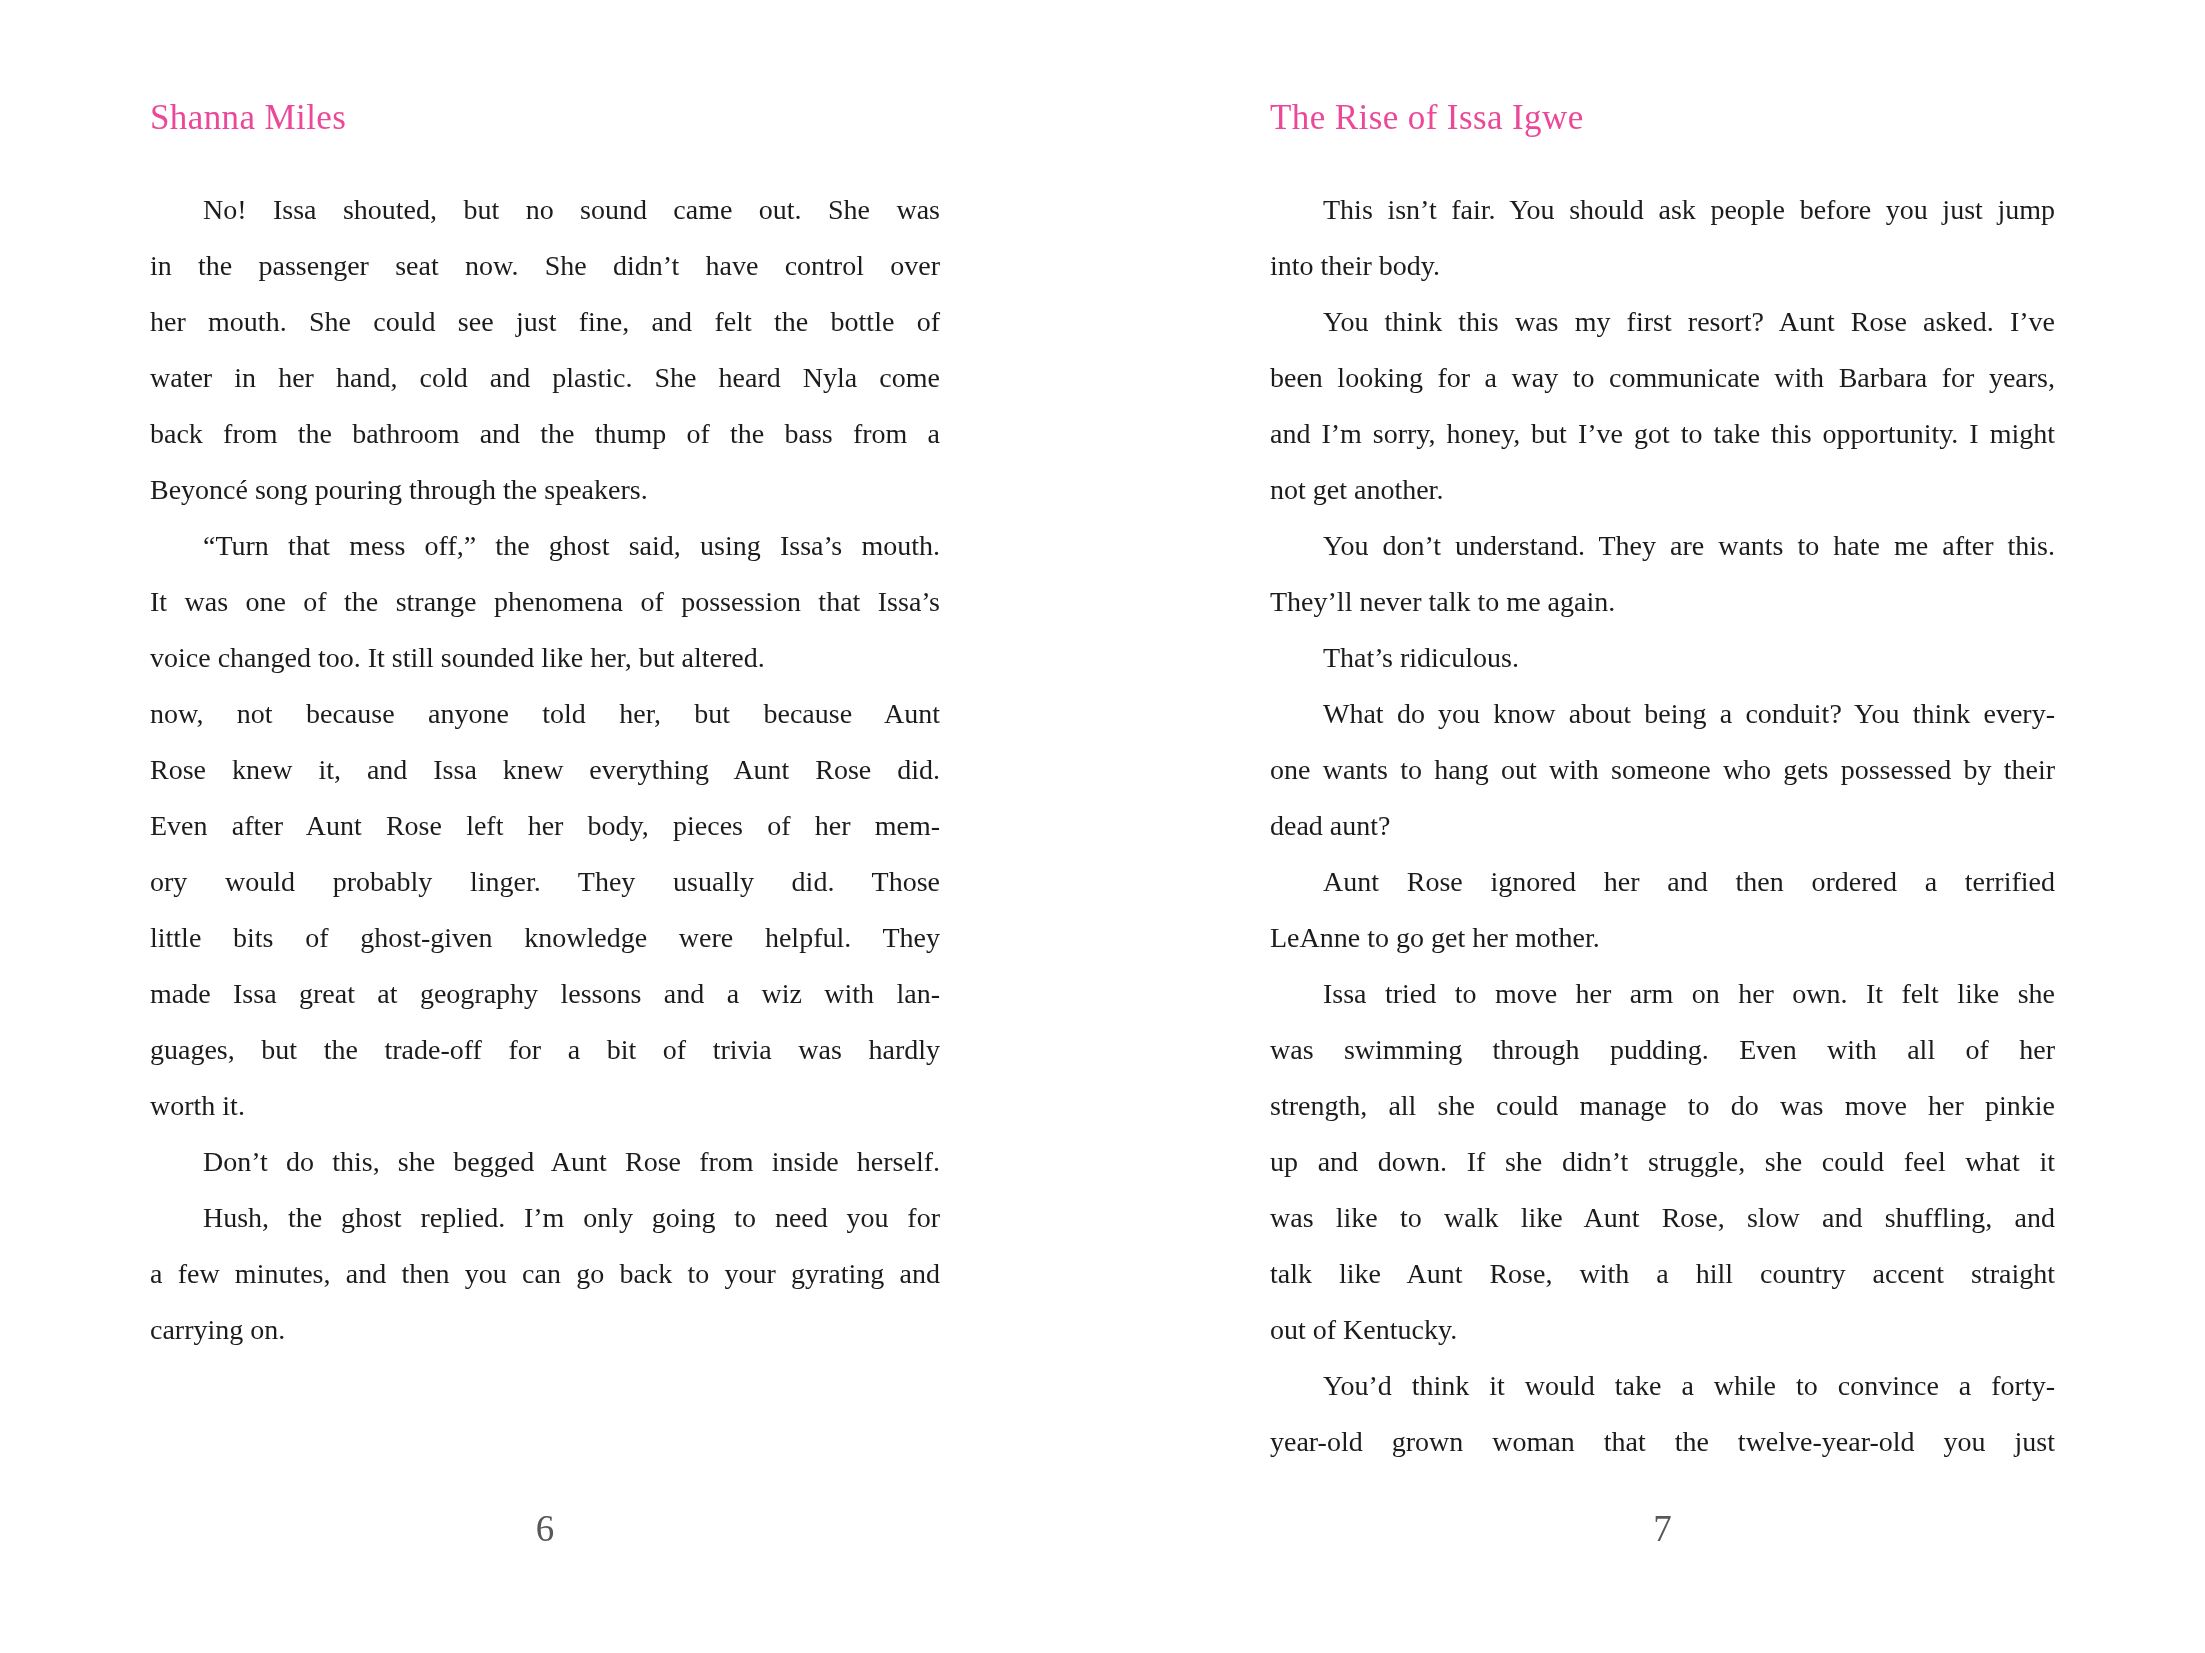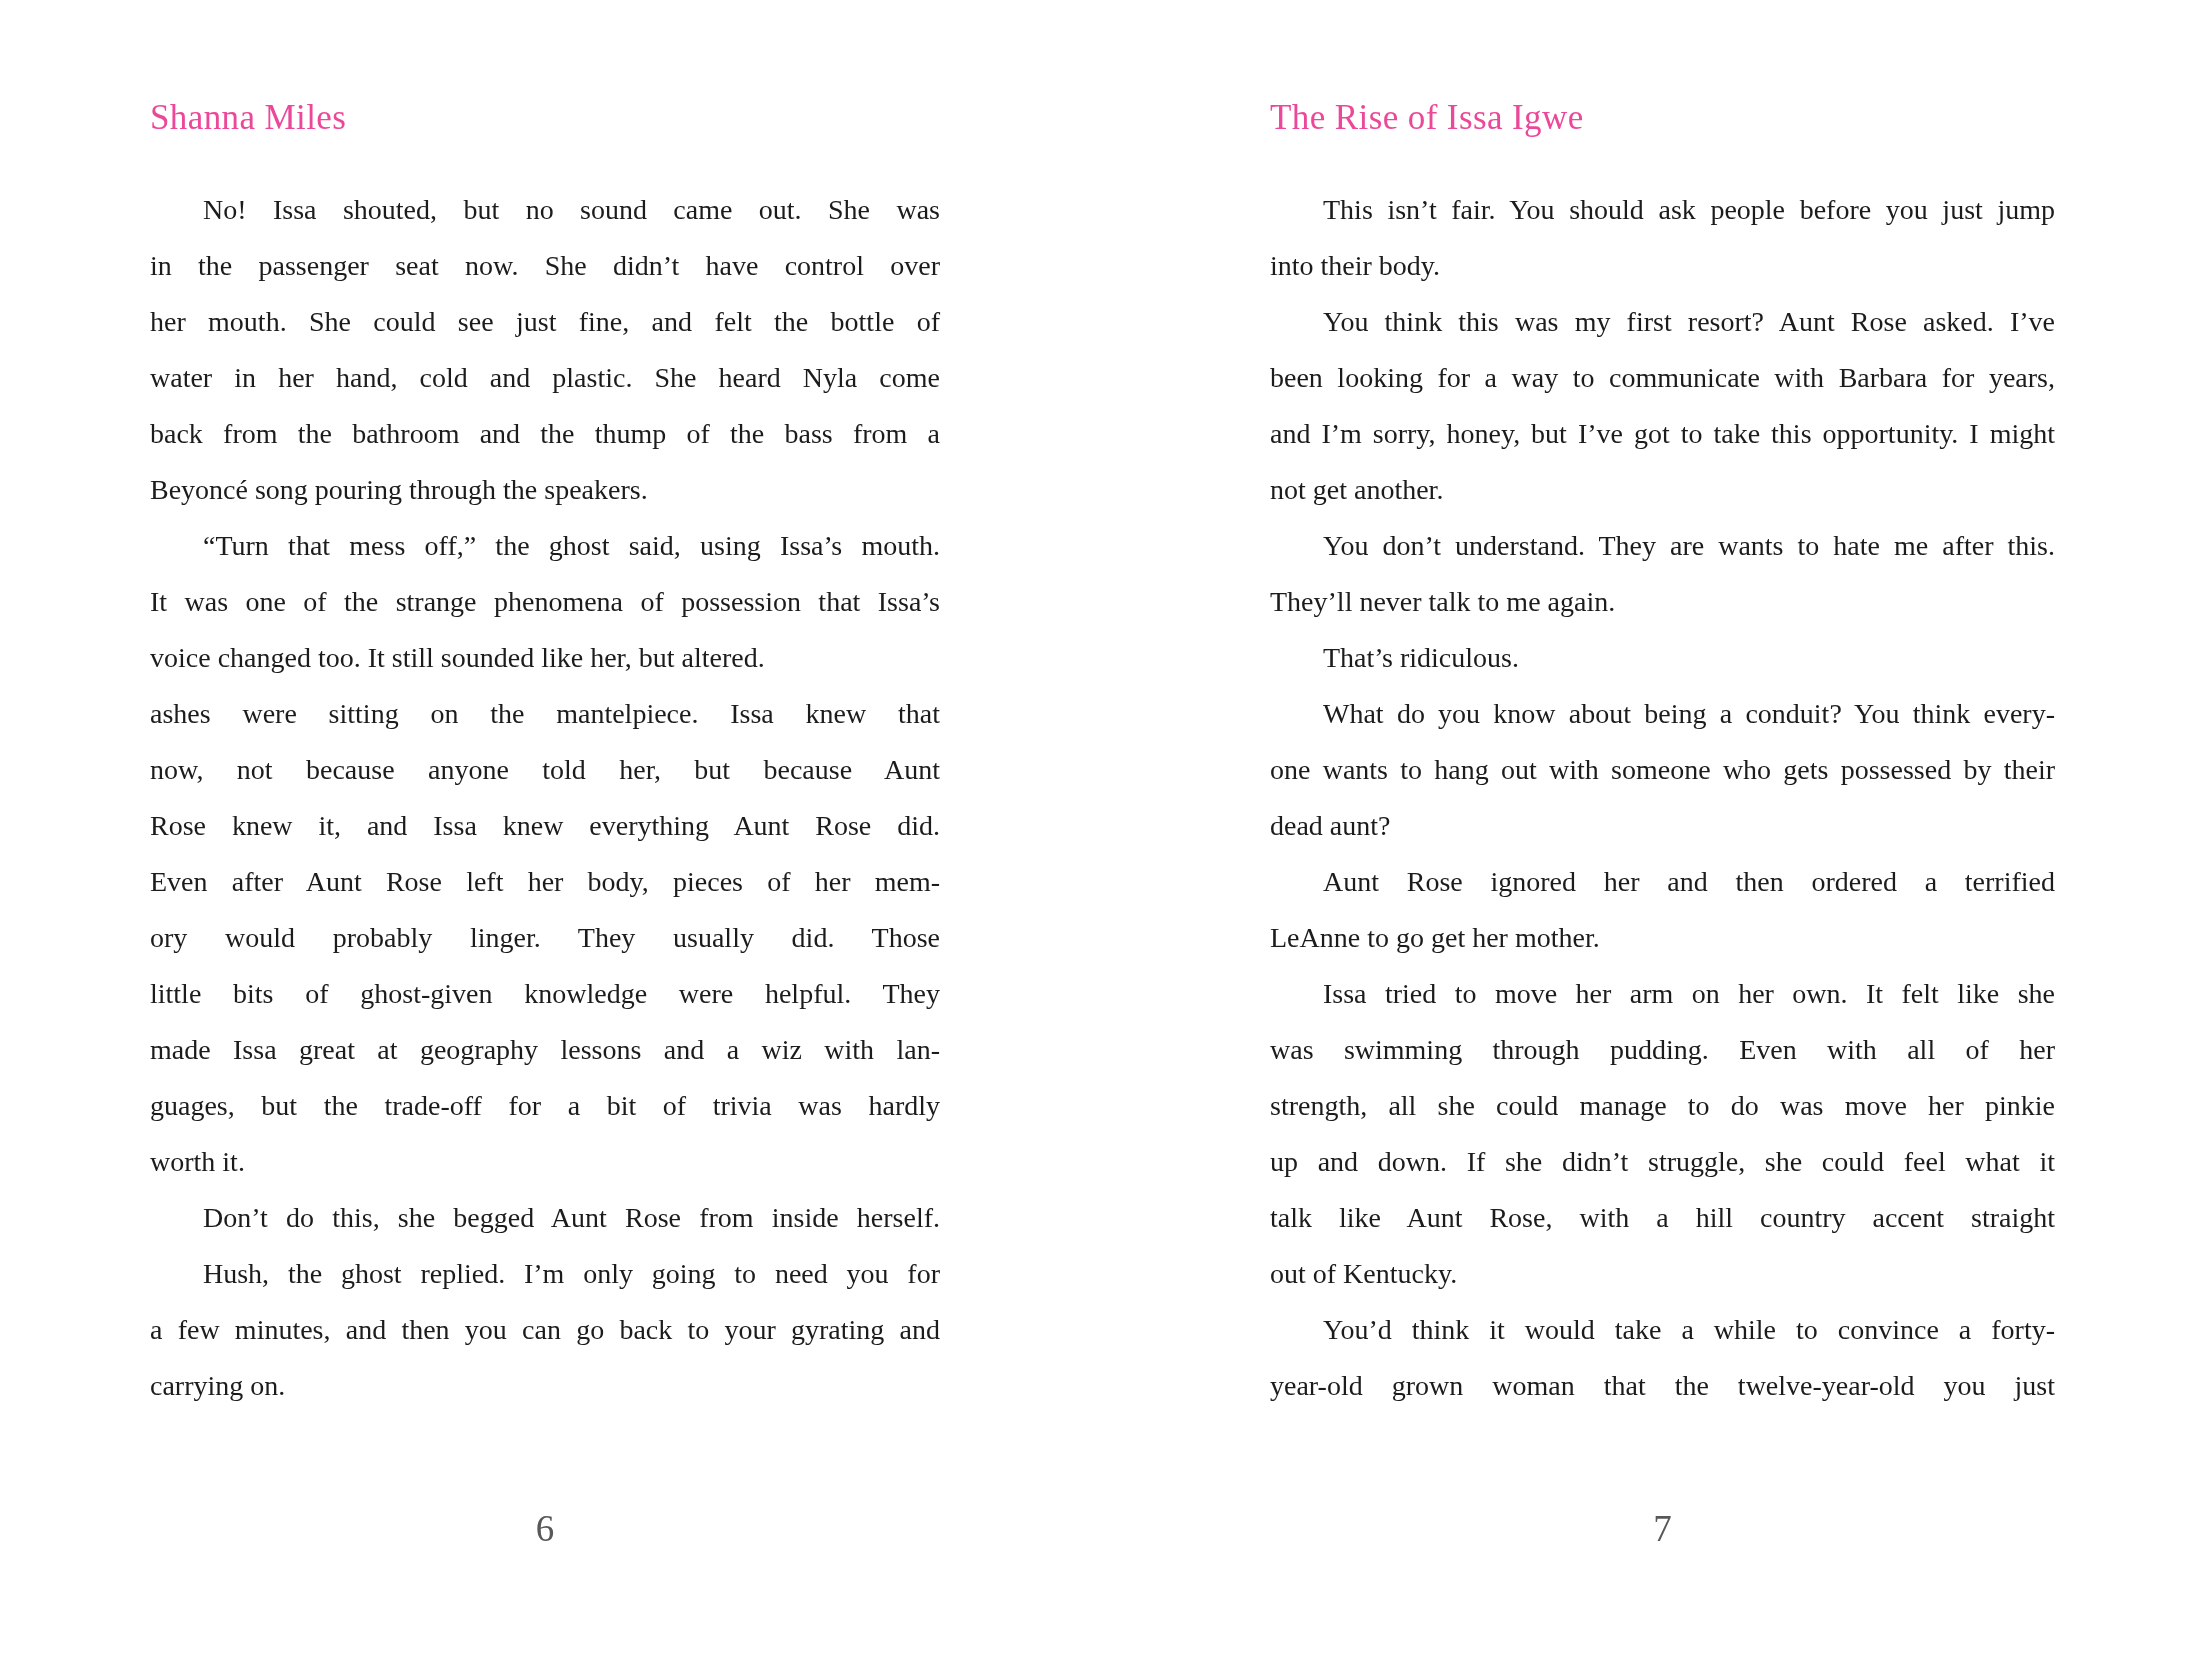--- a/index.html
+++ b/index.html
@@ -72,21 +72,20 @@
         <div class="line"><span class="rm">water in her hand, cold and plastic. She heard Nyla come</span></div>
         <div class="line"><span class="rm">back from the bathroom and the thump of the bass from a</span></div>
         <div class="line nj"><span class="rm">Beyoncé song pouring through the speakers.</span></div>
       </div>
       <div class="para">
         <div class="line indent"><span class="rm">“Turn that mess off,” the ghost said, using Issa’s mouth.</span></div>
         <div class="line"><span class="rm">It was one of the strange phenomena of possession that Issa’s</span></div>
         <div class="line nj"><span class="rm">voice changed too. It still sounded like her, but altered.</span></div>
       </div>
       <div class="para">
-        <div class="line"><span class="rm">ashes were sitting on the mantelpiece. Issa knew that</span></div>
         <div class="line"><span class="rm">now, not because anyone told her, but because Aunt</span></div>
         <div class="line"><span class="rm">Rose knew it, and Issa knew everything Aunt Rose did.</span></div>
         <div class="line"><span class="rm">Even after Aunt Rose left her body, pieces of her mem-</span></div>
         <div class="line"><span class="rm">ory would probably linger. They usually did. Those</span></div>
         <div class="line"><span class="rm">little bits of ghost-given knowledge were helpful. They</span></div>
         <div class="line"><span class="rm">made Issa great at geography lessons and a wiz with lan-</span></div>
         <div class="line"><span class="rm">guages, but the trade-off for a bit of trivia was hardly</span></div>
         <div class="line nj"><span class="rm">worth it.</span></div>
       </div>
       <div class="para">
@@ -128,20 +127,21 @@
       </div>
       <div class="para">
         <div class="line indent"><span class="rm">Aunt Rose ignored her and then ordered a terrified</span></div>
         <div class="line nj"><span class="rm">LeAnne to go get her mother.</span></div>
       </div>
       <div class="para">
         <div class="line indent"><span class="rm">Issa tried to move her arm on her own. It felt like she</span></div>
         <div class="line"><span class="rm">was swimming through pudding. Even with all of her</span></div>
         <div class="line"><span class="rm">strength, all she could manage to do was move her pinkie</span></div>
         <div class="line"><span class="rm">up and down. If she didn’t struggle, she could feel what it</span></div>
+        <div class="line"><span class="rm">was like to walk like Aunt Rose, slow and shuffling, and</span></div>
         <div class="line"><span class="rm">talk like Aunt Rose, with a hill country accent straight</span></div>
         <div class="line nj"><span class="rm">out of Kentucky.</span></div>
       </div>
       <div class="para">
         <div class="line indent"><span class="rm">You’d think it would take a while to convince a forty-</span></div>
         <div class="line"><span class="rm">year-old grown woman that the twelve-year-old you just</span></div>
       </div>
     </div>
   <div class="page-number">7</div>
 </div>

